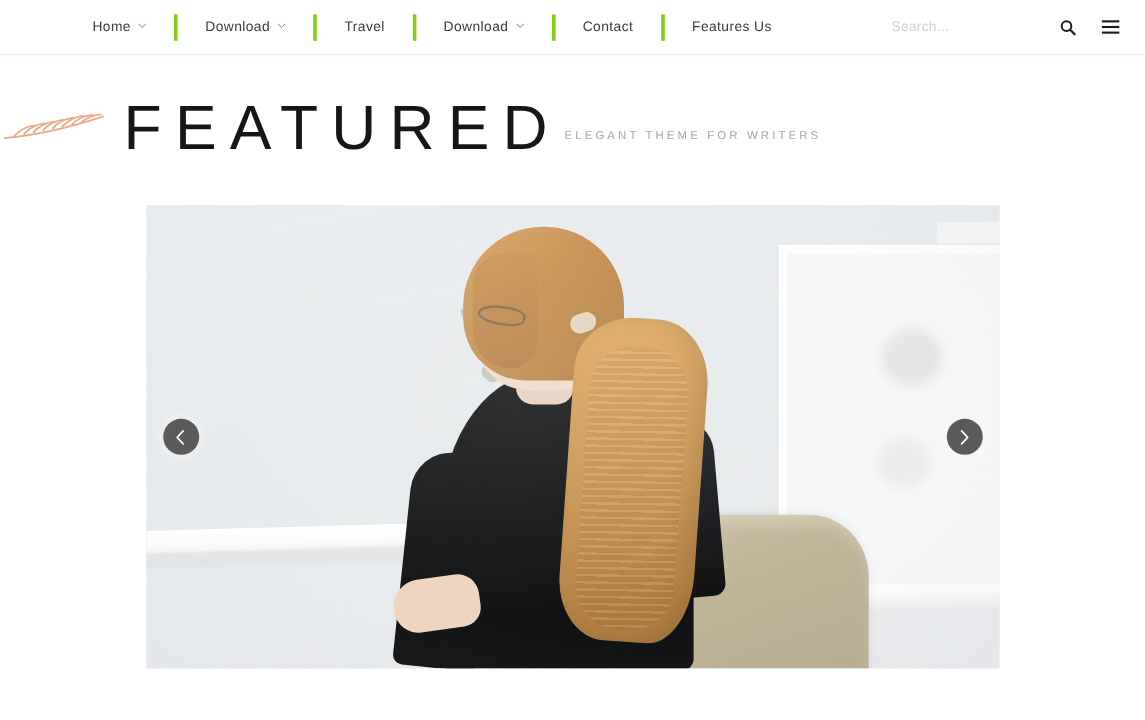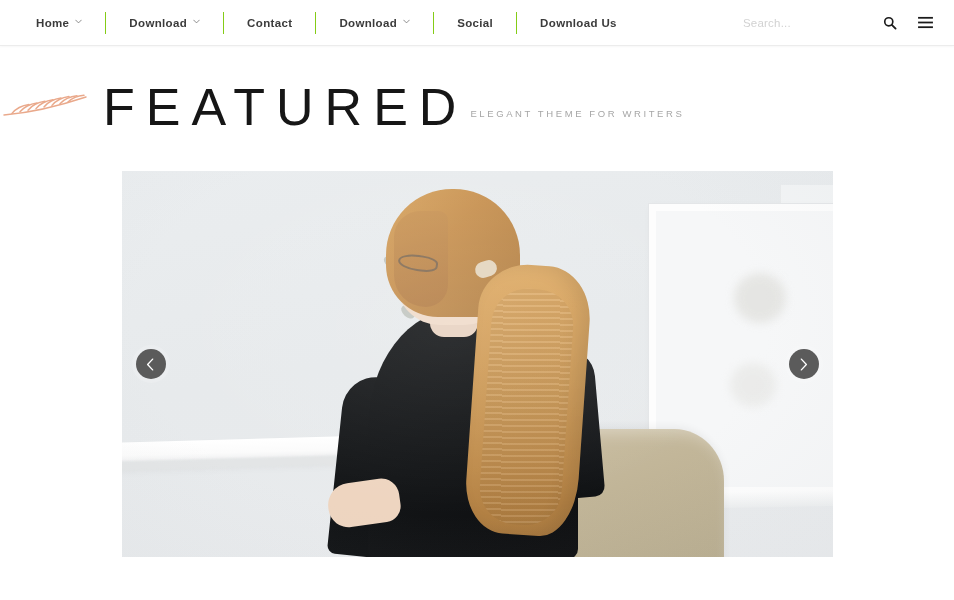--- a/index.html
+++ b/index.html
@@ -22,33 +22,32 @@
     align-items: center;
     border-bottom: 1px solid #ececec;
     box-shadow: 0 1px 2px rgba(0,0,0,0.035);
     z-index: 20;
   }
 
   .nav-menu {
     display: flex;
     align-items: center;
     list-style: none;
-    margin-left: 28px;
+    margin-left: 69px;
     height: 46px;
-    font-weight: bold;
   }
 
   .nav-item {
     position: relative;
     display: flex;
     align-items: center;
     height: 22px;
     padding: 0 23px;
     cursor: pointer;
-    border-left: 1px solid #84cc16;
+    border-left: 3px solid #84cc16;
   }
   .nav-item:first-child { border-left: none; padding-left: 8px; }
 
   .nav-label {
     font-size: 11.5px;
     letter-spacing: 0.35px;
     color: #3b3b3b;
     font-family: "Liberation Sans", sans-serif;
     white-space: nowrap;
   }
@@ -506,38 +505,38 @@
     <div class="nav-item">
       <span class="nav-label">Download</span>
       <span class="caret">
         <svg width="7" height="7" viewBox="0 0 10 10">
             <path d="M1 3 L5 7 L9 3" fill="none" stroke="#6d6d6d" stroke-width="1.1" stroke-linecap="round" stroke-linejoin="round"></path>
           </svg>
       </span>
     </div>
 
     <div class="nav-item">
-      <span class="nav-label">Contact</span>
+      <span class="nav-label">Travel</span>
     </div>
 
     <div class="nav-item">
       <span class="nav-label">Download</span>
       <span class="caret">
         <svg width="7" height="7" viewBox="0 0 10 10">
             <path d="M1 3 L5 7 L9 3" fill="none" stroke="#6d6d6d" stroke-width="1.1" stroke-linecap="round" stroke-linejoin="round"></path>
           </svg>
       </span>
     </div>
 
     <div class="nav-item">
-      <span class="nav-label">Social</span>
+      <span class="nav-label">Contact</span>
     </div>
 
     <div class="nav-item">
-      <span class="nav-label">Download Us</span>
+      <span class="nav-label">Features Us</span>
     </div>
 
   </nav>
 
   <div class="header-right">
 
     <div class="search-box">
       <input class="search-input" type="text" placeholder="Search..." style="">
     </div>
 

